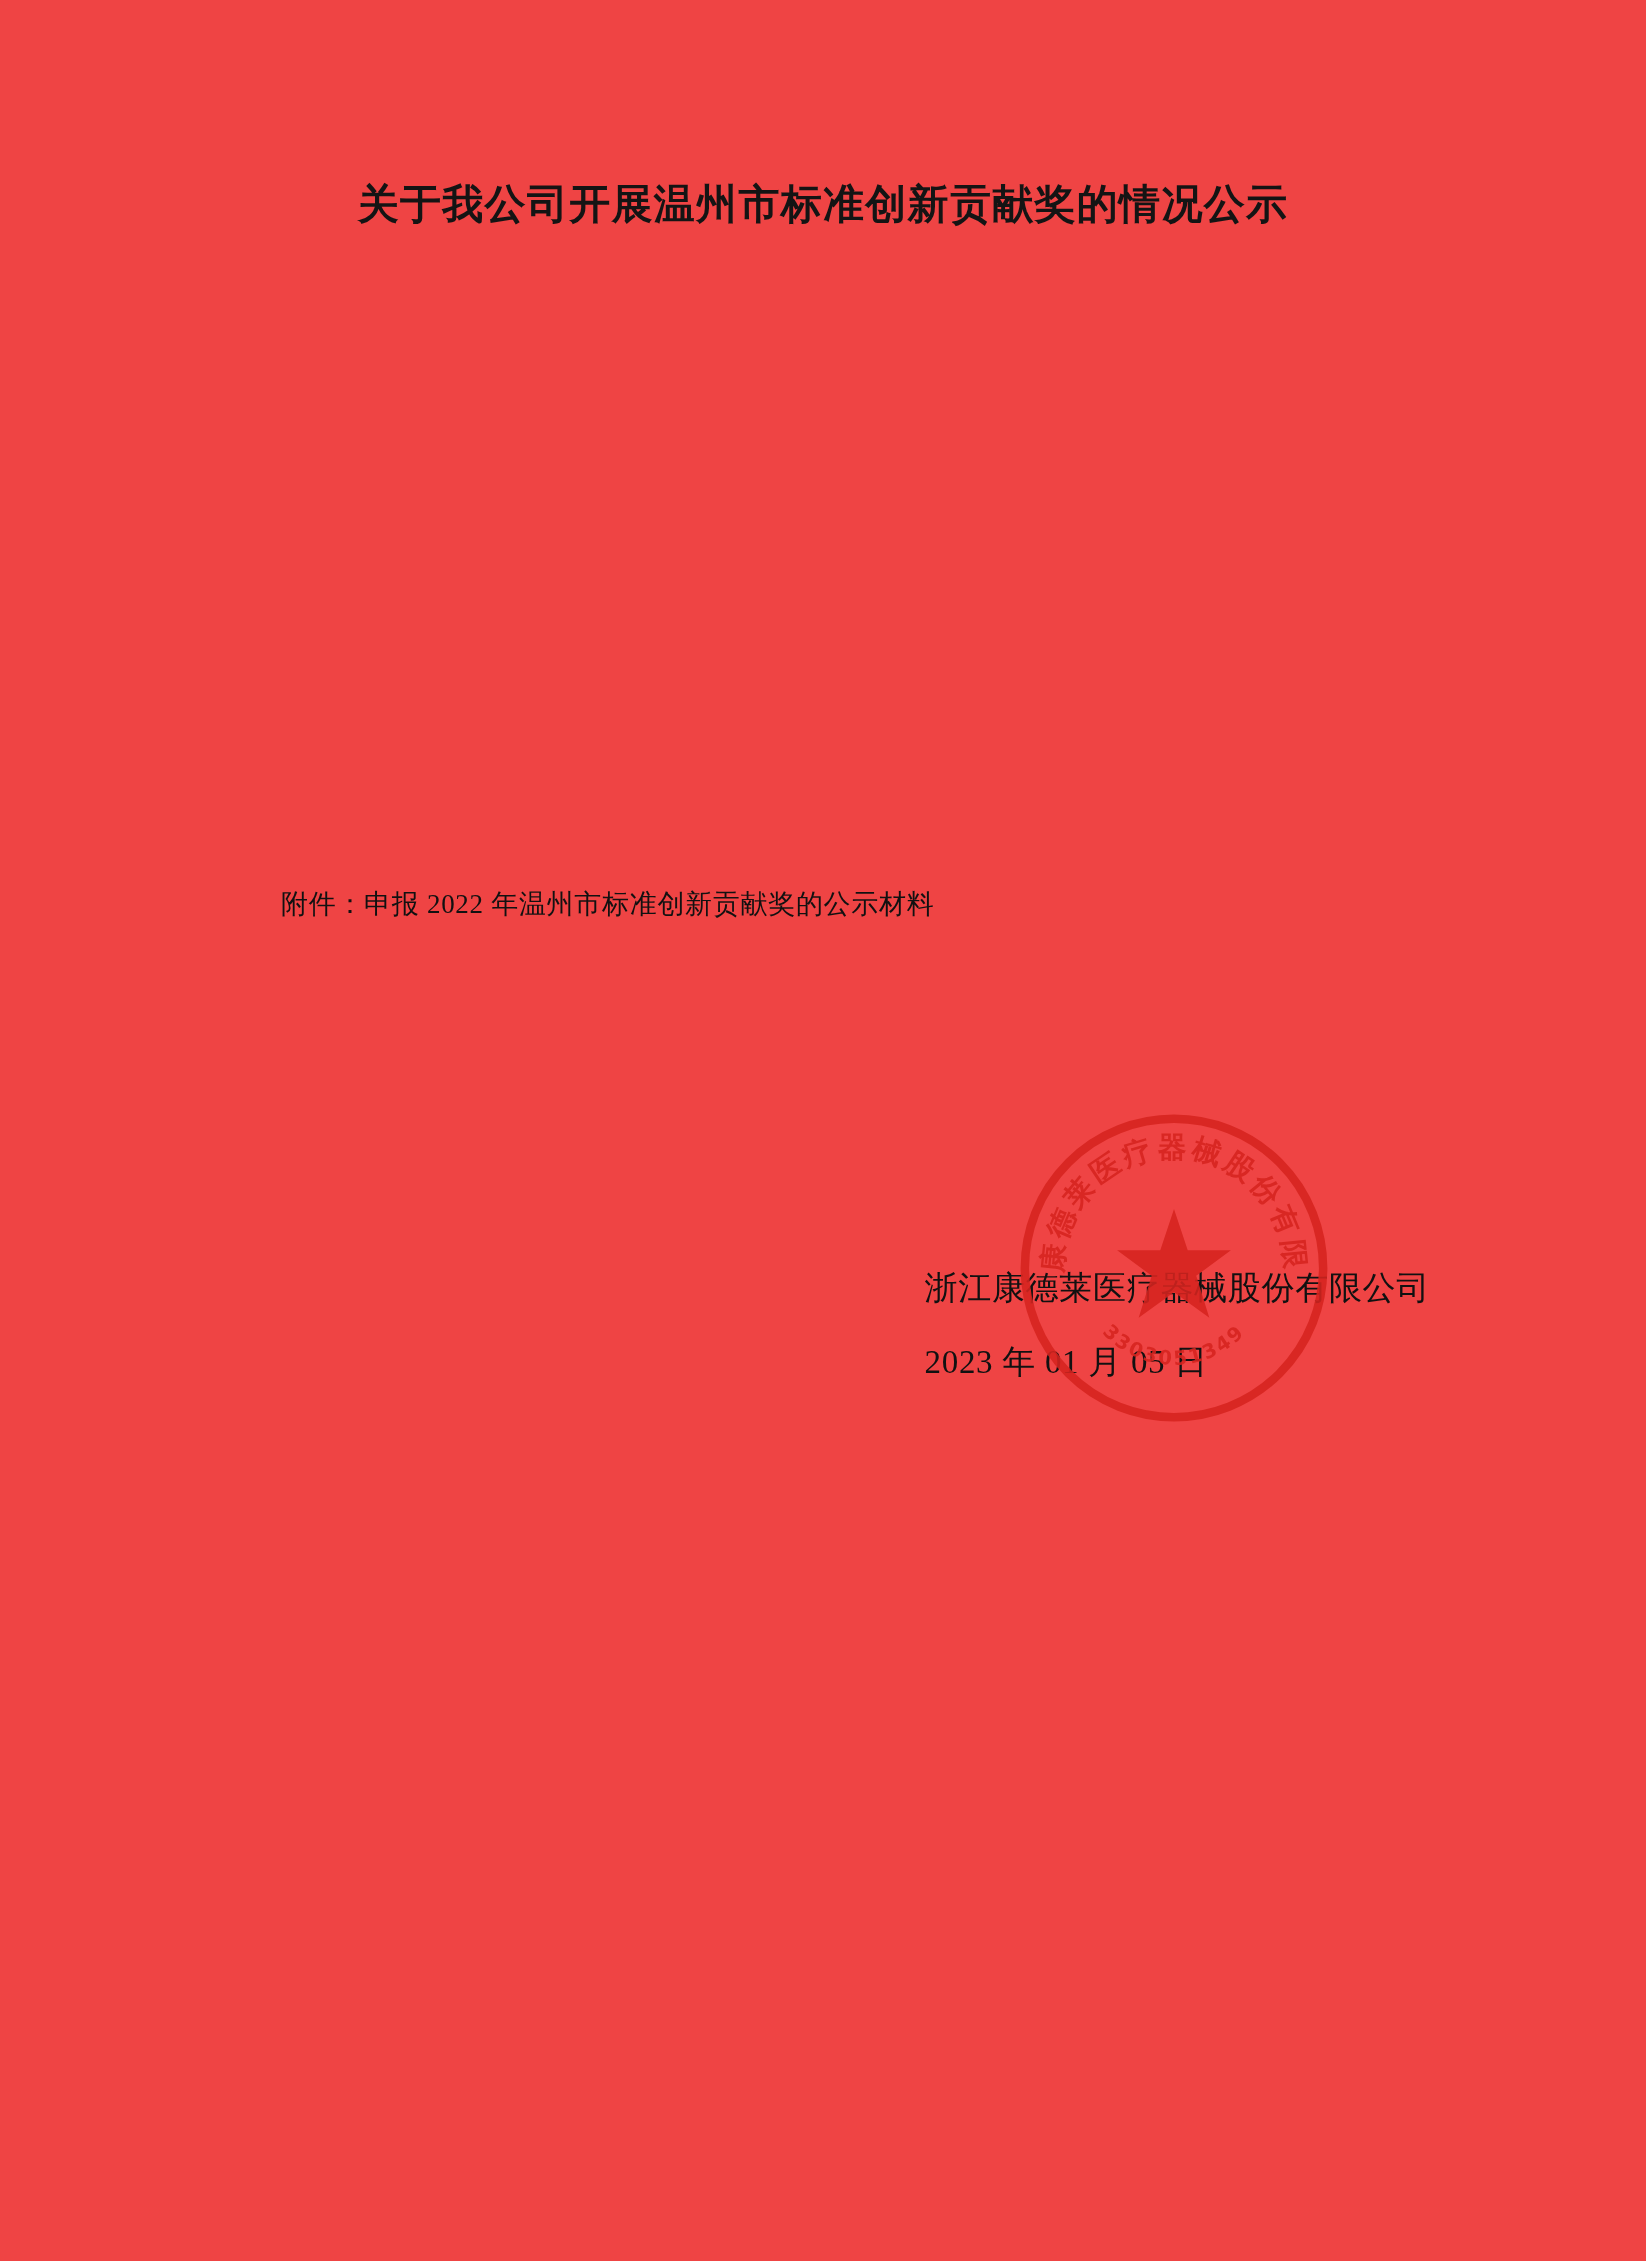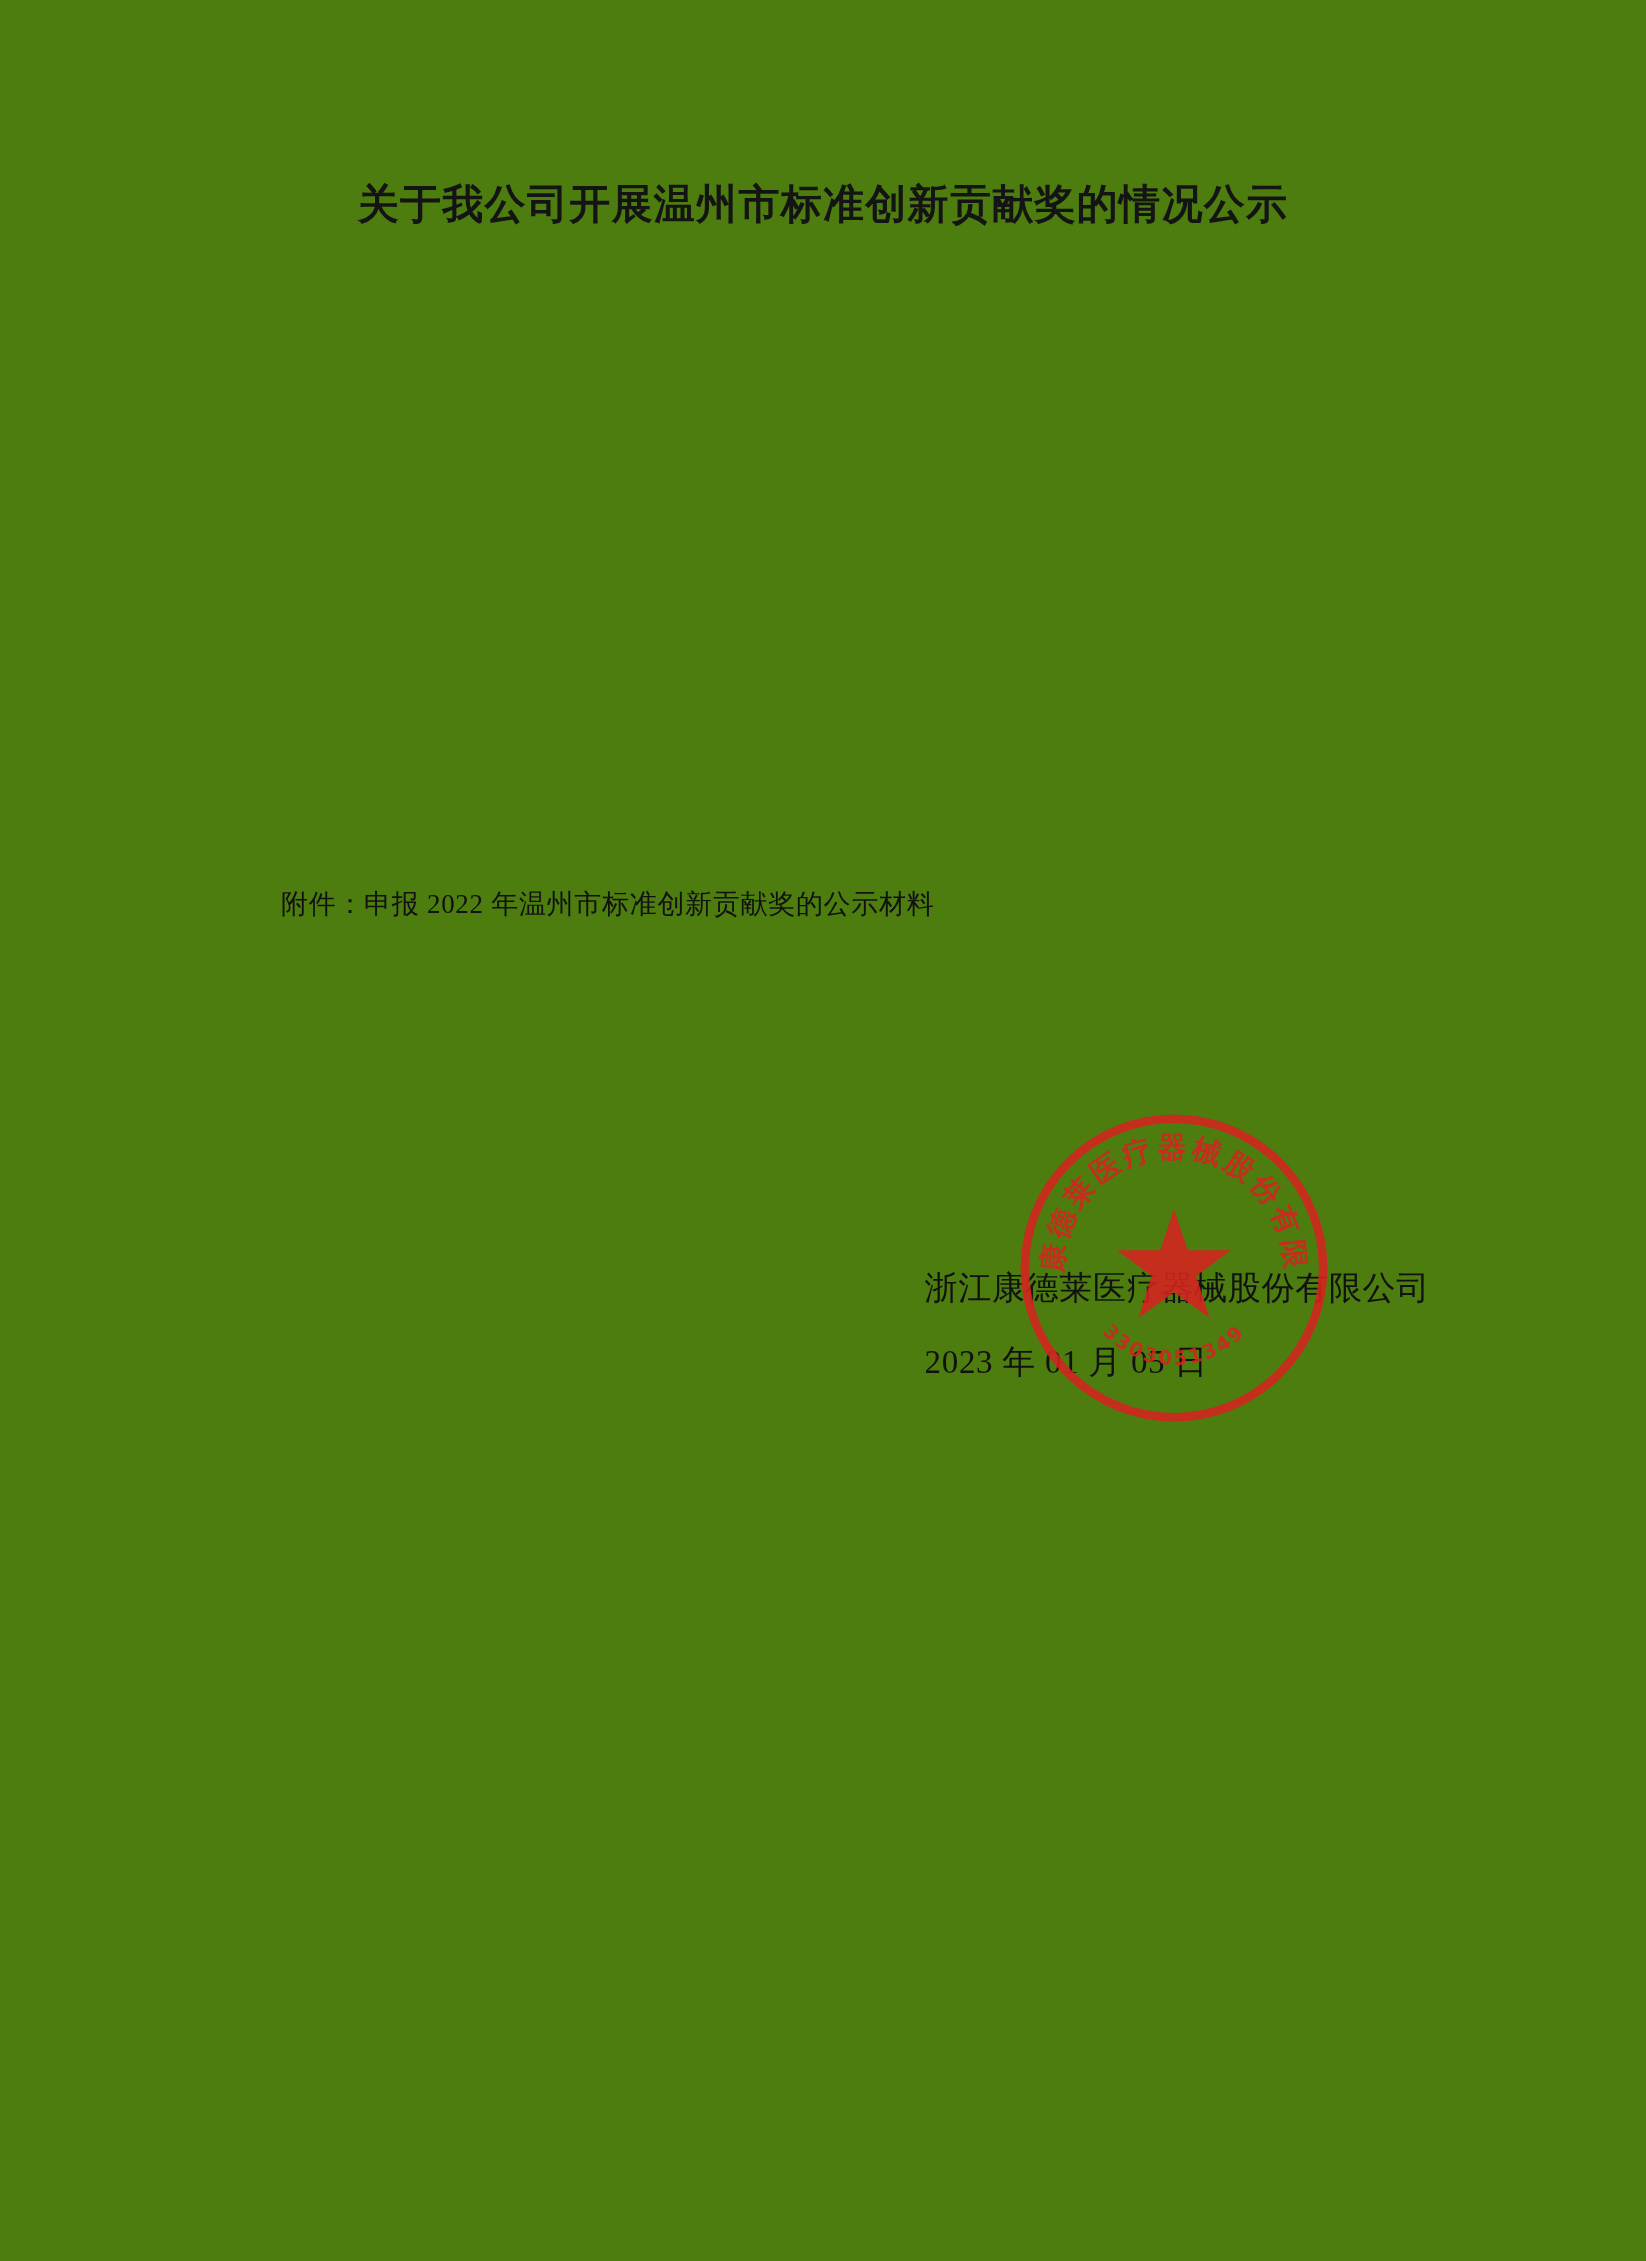--- a/index.html
+++ b/index.html
@@ -12,21 +12,21 @@
     height: 2261px;
     position: relative;
     font-family: "Liberation Serif", "DejaVu Serif", serif;
     color: #111111;
     overflow: hidden;
   }
 
   .page {
     position: absolute;
     inset: 0;
-    background: #4d7c0f;
+    background: #ef4444;
     text-decoration: underline;
   }
 
   .doc-title {
     position: absolute;
     top: 177px;
     left: 0;
     width: 100%;
     text-align: center;
     font-size: 41px;

